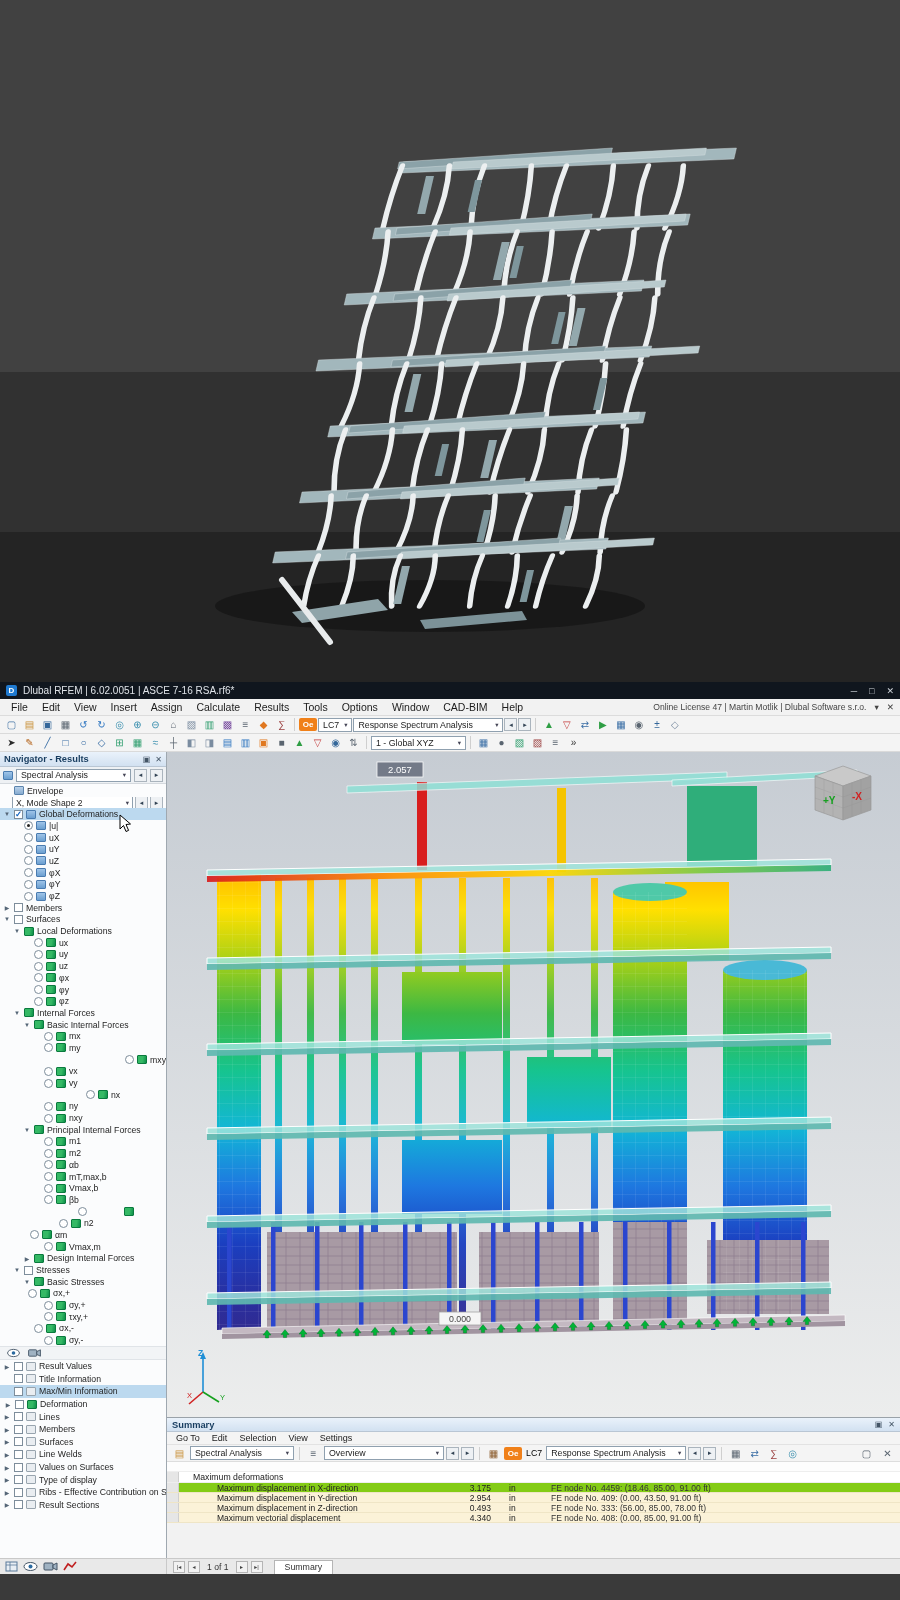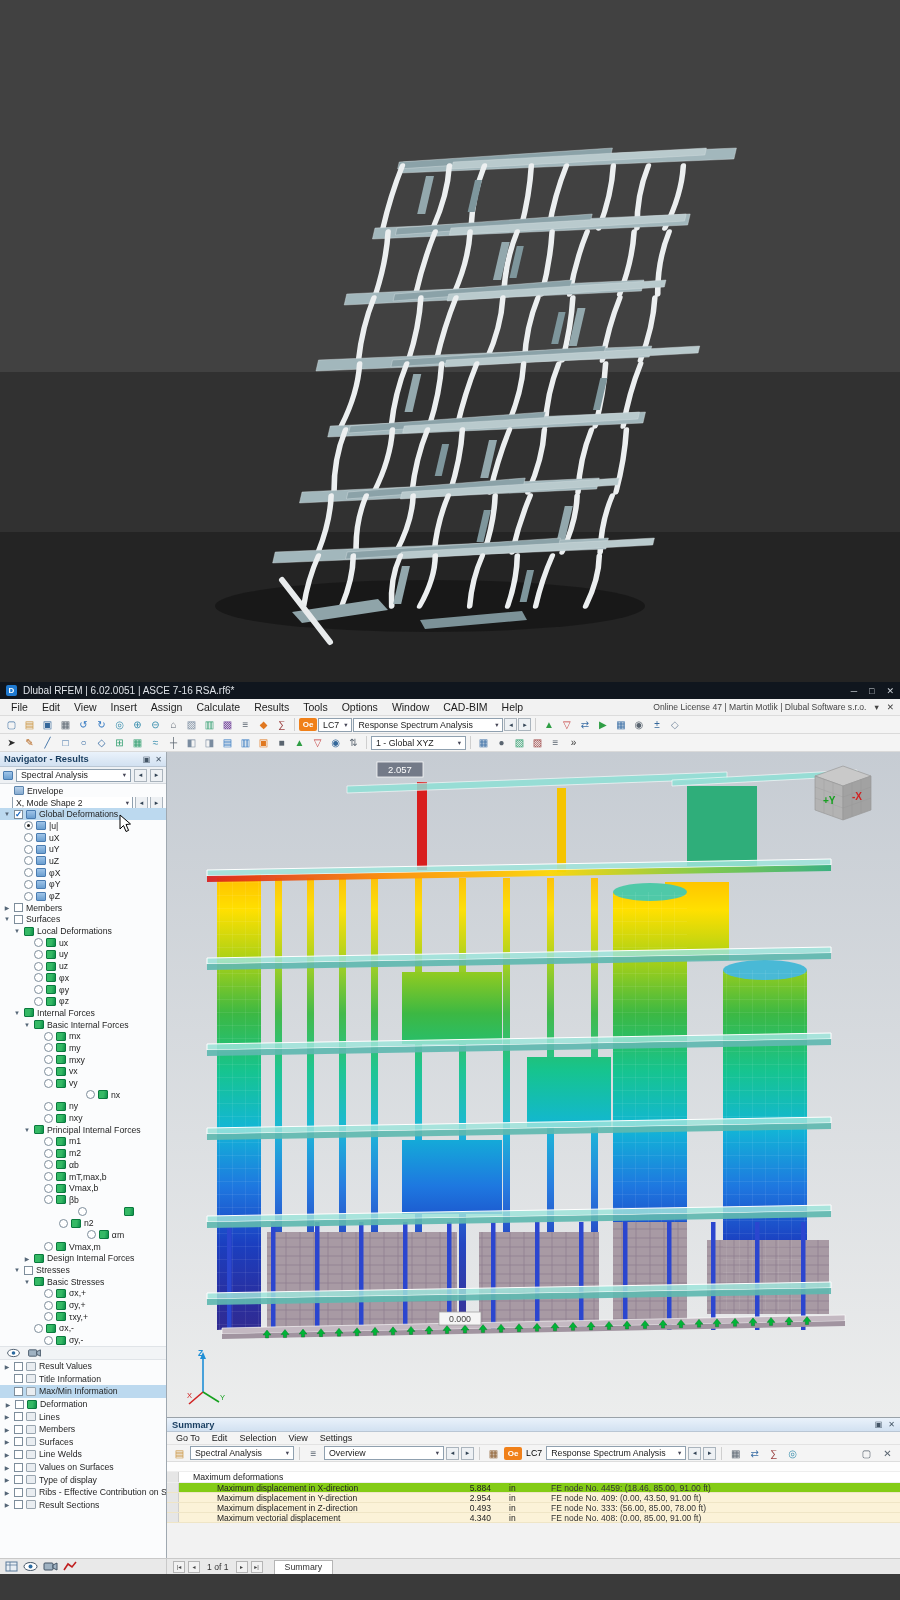--- a/index.html
+++ b/index.html
@@ -456,21 +456,21 @@
               <span class="rb"></span>
               <span class="tico res"></span>
               <span>mx</span>
             </div>
             <div class="trow" style="padding-left: 33px;">
               <span class="exp"></span>
               <span class="rb"></span>
               <span class="tico res"></span>
               <span>my</span>
             </div>
-            <div class="trow" style="padding-left: 33px;">
+            <div class="trow" style="padding-left: 33px; justify-content: flex-end;">
               <span class="exp"></span>
               <span class="rb"></span>
               <span class="tico res"></span>
               <span>mxy</span>
             </div>
             <div class="trow" style="padding-left: 33px;">
               <span class="exp"></span>
               <span class="rb"></span>
               <span class="tico res"></span>
               <span>vx</span>
@@ -545,21 +545,21 @@
               <span class="rb"></span>
               <span class="tico res"></span>
               <span>n1</span>
             </div>
             <div class="trow" style="padding-left: 48px;">
               <span class="exp"></span>
               <span class="rb"></span>
               <span class="tico res"></span>
               <span>n2</span>
             </div>
-            <div class="trow" style="padding-left: 34px; justify-content: center;">
+            <div class="trow" style="padding-left: 19px;">
               <span class="exp"></span>
               <span class="rb"></span>
               <span class="tico res"></span>
               <span>αm</span>
             </div>
             <div class="trow" style="padding-left: 33px;">
               <span class="exp"></span>
               <span class="rb"></span>
               <span class="tico res"></span>
               <span>Vmax,m</span>
@@ -572,21 +572,21 @@
             <div class="trow" style="padding-left: 13px;">
               <span class="exp">▼</span>
               <span class="cb"></span>
               <span>Stresses</span>
             </div>
             <div class="trow" style="padding-left: 23px;">
               <span class="exp">▼</span>
               <span class="tico res"></span>
               <span>Basic Stresses</span>
             </div>
-            <div class="trow" style="padding-left: 33px;">
+            <div class="trow" style="padding-left: 17px;">
               <span class="exp"></span>
               <span class="rb"></span>
               <span class="tico res"></span>
               <span>σx,+</span>
             </div>
             <div class="trow" style="padding-left: 33px;">
               <span class="exp"></span>
               <span class="rb"></span>
               <span class="tico res"></span>
               <span>σy,+</span>
@@ -923,21 +923,21 @@
           </div>
           <div class="sum-gap"></div>
           <div class="sect">
             <div class="gut"></div>
             <div class="lbl">Maximum deformations</div>
           </div>
           <div id="srows">
               <div class="srow hl">
                 <div class="gut"></div>
                 <div class="col-desc d">Maximum displacement in X-direction</div>
-                <div class="col-val v">5.884</div>
+                <div class="col-val v">3.175</div>
                 <div class="col-unit u">in</div>
                 <div class="col-notes n">FE node No. 4459: (18.46, 85.00, 91.00 ft)</div>
               </div>
               <div class="srow">
                 <div class="gut"></div>
                 <div class="col-desc d">Maximum displacement in Y-direction</div>
                 <div class="col-val v">2.954</div>
                 <div class="col-unit u">in</div>
                 <div class="col-notes n">FE node No. 409: (0.00, 43.50, 91.00 ft)</div>
               </div>

